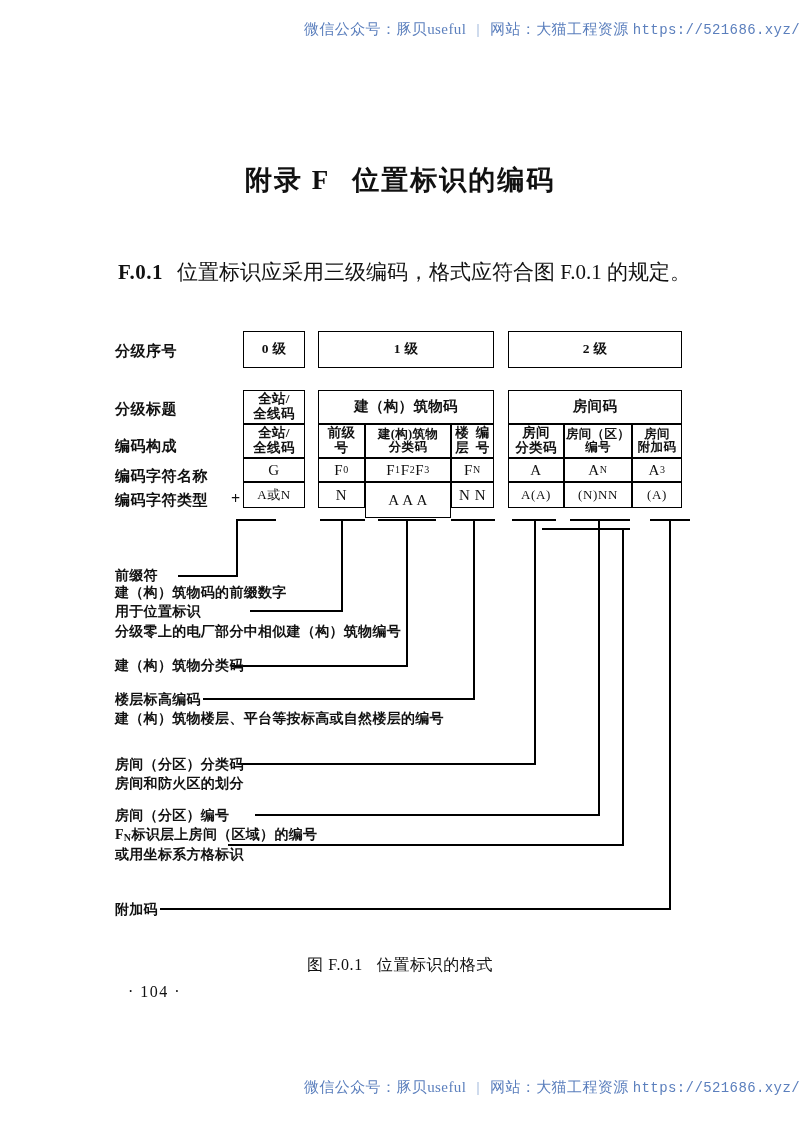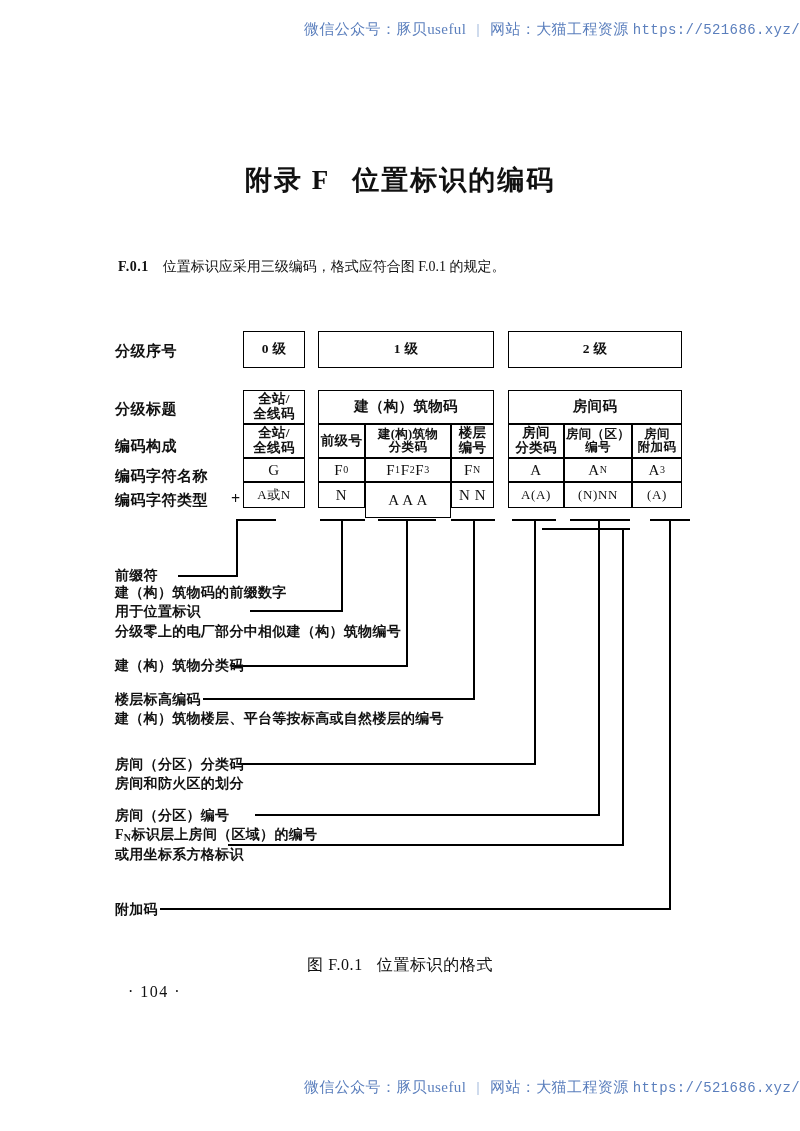--- a/index.html
+++ b/index.html
@@ -44,21 +44,21 @@
     letter-spacing: 2px;
   }
   #appendix-title .gap { display: inline-block; width: 22px; }
 
   
   #clause {
     position: absolute;
     top: 258px;
     left: 118px;
     width: 580px;
-    font-size: 14px;
+    font-size: 21px;
     white-space: nowrap;
   }
   #clause .num {
     font-weight: bold;
     letter-spacing: 0.5px;
   }
   #clause .body { margin-left: 14px; }
 
   
   #diagram {
@@ -180,29 +180,29 @@
     <span class="two">全站/</span>
     <span class="two">全线码</span>
   </div>
   <div class="cell" style="top:390px;left:318px;width:176px;height:34px;font-size:14.5px;">建（构）筑物码</div>
   <div class="cell" style="top:390px;left:508px;width:174px;height:34px;font-size:14.5px;">房间码</div>
 
   <div class="cell" style="top:424px;left:243px;width:62px;height:34px;flex-direction:column;">
     <span class="two">全站/</span>
     <span class="two">全线码</span>
   </div>
-  <div class="cell" style="top:424px;left:318px;width:47px;height:34px;flex-direction:row;">
+  <div class="cell" style="top:424px;left:318px;width:47px;height:34px;flex-direction:column;">
     <span class="two">前级</span>
     <span class="two">号</span>
   </div>
   <div class="cell" style="top:424px;left:365px;width:86px;height:34px;flex-direction:column;font-size:12.5px;">
     <span class="two">建(构)筑物</span>
     <span class="two">分类码</span>
   </div>
-  <div class="cell" style="top:424px;left:451px;width:43px;height:34px;flex-direction:column;">
+  <div class="cell" style="top:424px;left:451px;width:43px;height:34px;flex-direction:row;">
     <span class="two">楼层</span>
     <span class="two">编号</span>
   </div>
   <div class="cell" style="top:424px;left:508px;width:56px;height:34px;flex-direction:column;">
     <span class="two">房间</span>
     <span class="two">分类码</span>
   </div>
   <div class="cell" style="top:424px;left:564px;width:68px;height:34px;flex-direction:column;font-size:12.5px;">
     <span class="two">房间（区）</span>
     <span class="two">编号</span>

